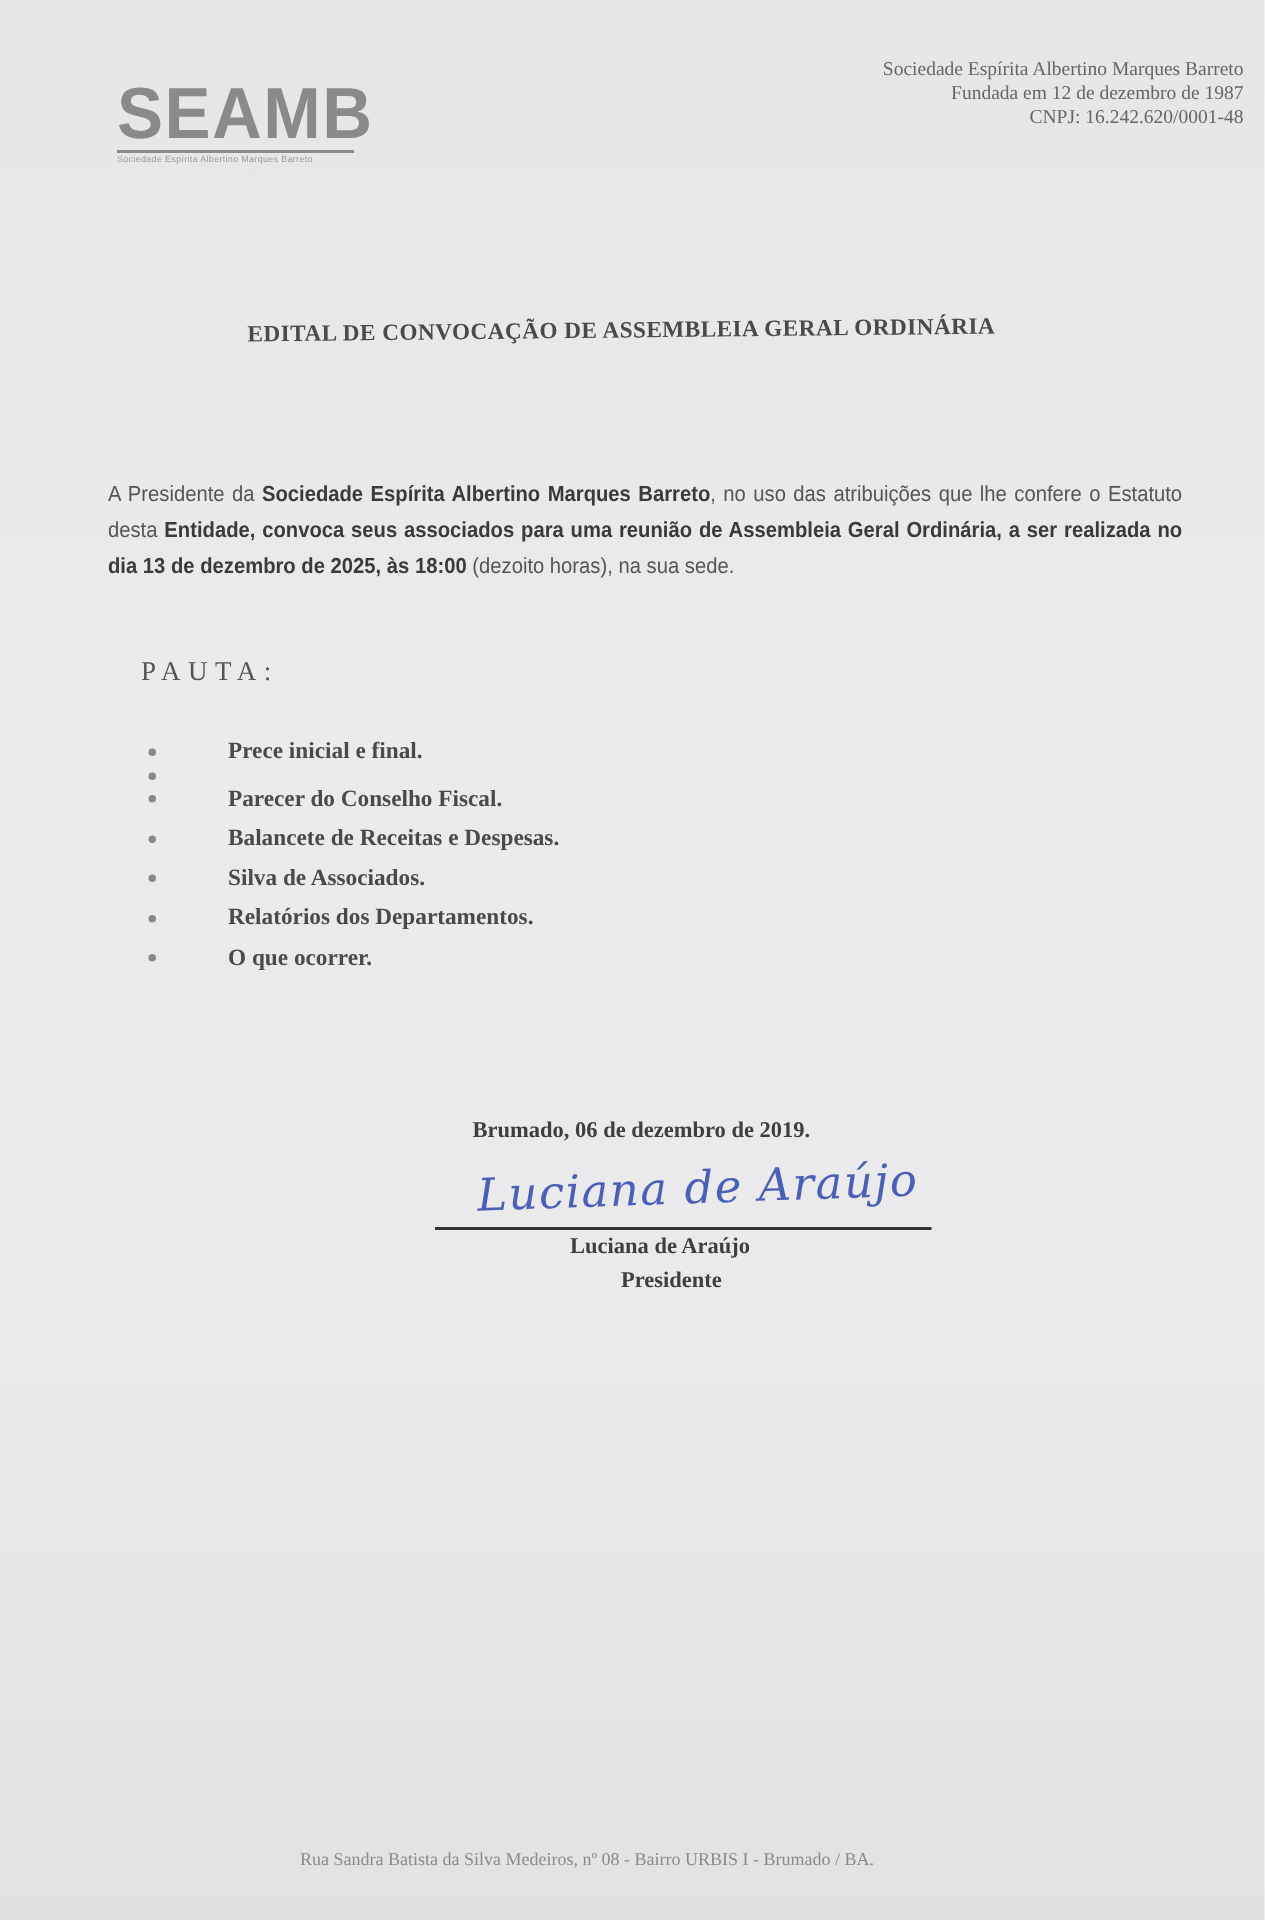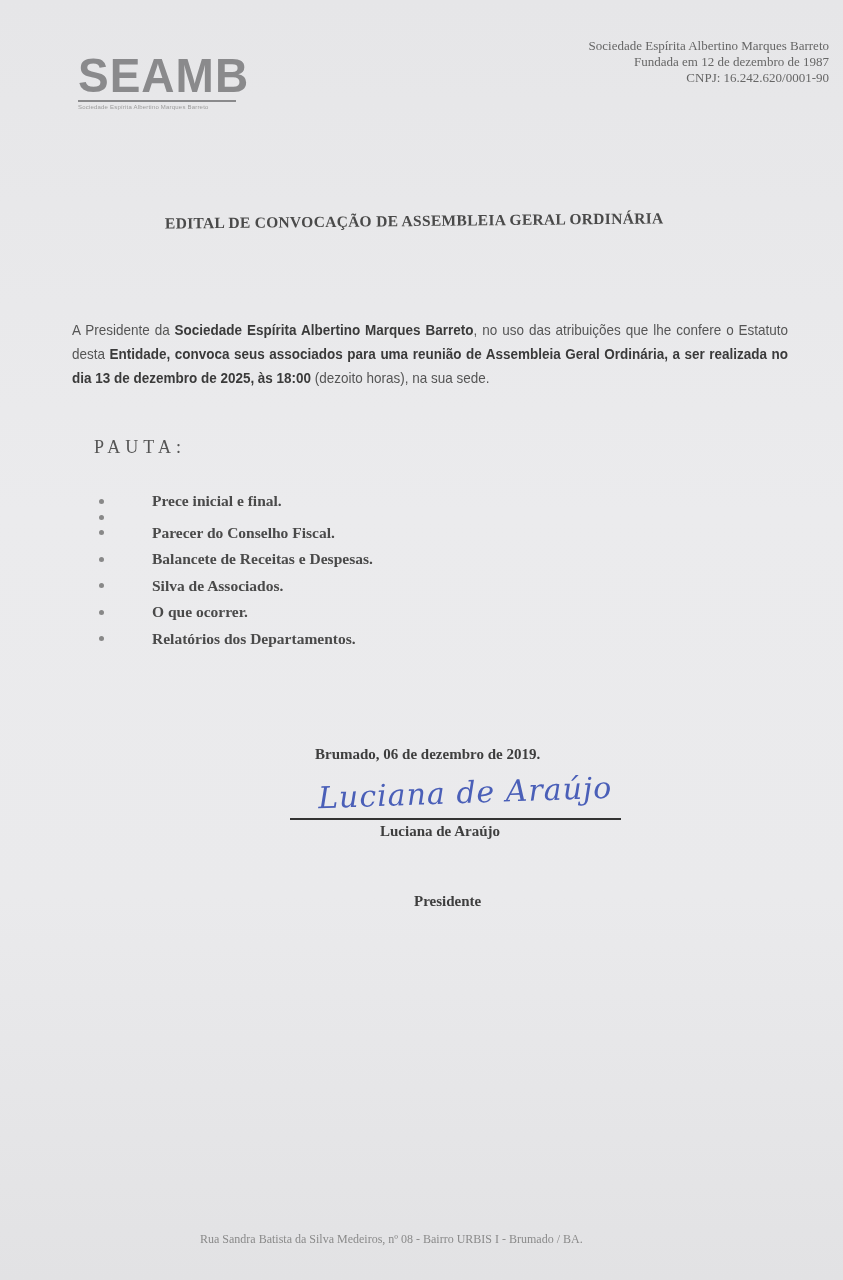--- a/index.html
+++ b/index.html
@@ -51,41 +51,41 @@
   }
   .signature {
     position:absolute; left:318px; top:775px; font-family:"DejaVu Serif", serif; font-style:italic;
     font-size:30px; color:#4a5fb8; letter-spacing:1px; transform: rotate(-2deg);
   }
   .sig-line { position:absolute; left:290px; top:818px; width:331px; height:1.5px; background:#333; }
   .signer-name {
     position:absolute; left:380px; top:823px; font-size:15px; font-weight:bold; color:#3e3e3e;
   }
   .signer-role {
-    position:absolute; left:414px; top:846px; font-size:15px; font-weight:bold; color:#3e3e3e;margin-top:47px;
+    position:absolute; left:414px; top:846px; font-size:15px; font-weight:bold; color:#3e3e3e;
   }
   .footer {
     position:absolute; left:200px; top:1232px; font-size:12px; color:#8a8a8a; white-space:nowrap;
   }
 </style>
 </head>
 <body>
 
 <div class="page">
 
   <div class="logo">
     <div class="logo-text">SEAMB</div>
     <div class="logo-rule"></div>
     <div class="logo-sub">Sociedade Espírita Albertino Marques Barreto</div>
   </div>
 
   <div class="header-info">
     <div>Sociedade Espírita Albertino Marques Barreto</div>
     <div>Fundada em 12 de dezembro de 1987</div>
-    <div>CNPJ: 16.242.620/0001-90</div>
+    <div>CNPJ: 16.242.620/0001-48</div>
   </div>
 
   <div class="title">EDITAL DE CONVOCAÇÃO DE ASSEMBLEIA GERAL ORDINÁRIA</div>
 
   <div class="body-text">
     <span>A Presidente  da </span><b>Sociedade Espírita Albertino Marques Barreto</b><span>, no uso das atribuições que lhe confere o Estatuto desta </span><b>Entidade, convoca seus associados para uma reunião de Assembleia Geral Ordinária, a ser realizada no dia 13 de dezembro de 2025, às 18:00</b><span> (dezoito horas), na sua sede.</span>
   </div>
 
   <div class="pauta-label">PAUTA:</div>
 
@@ -104,25 +104,25 @@
     <li>
         <span class="bullet"></span>
         <span class="t">Balancete de Receitas e Despesas.</span>
       </li>
     <li>
         <span class="bullet"></span>
         <span class="t">Silva de Associados.</span>
       </li>
     <li>
         <span class="bullet"></span>
-        <span class="t">O que ocorrer.</span>
+        <span class="t">Relatórios dos Departamentos.</span>
       </li>
     <li>
         <span class="bullet"></span>
-        <span class="t">Relatórios dos Departamentos.</span>
+        <span class="t">O que ocorrer.</span>
       </li>
   </ul>
 
   <div class="date-line">Brumado, 06 de dezembro de 2019.</div>
   <div class="signature">Luciana de Araújo</div>
   <div class="sig-line"></div>
   <div class="signer-name">Luciana de Araújo</div>
   <div class="signer-role">Presidente</div>
 
   <div class="footer">Rua Sandra Batista da Silva Medeiros, nº 08 - Bairro URBIS I - Brumado / BA.</div>

